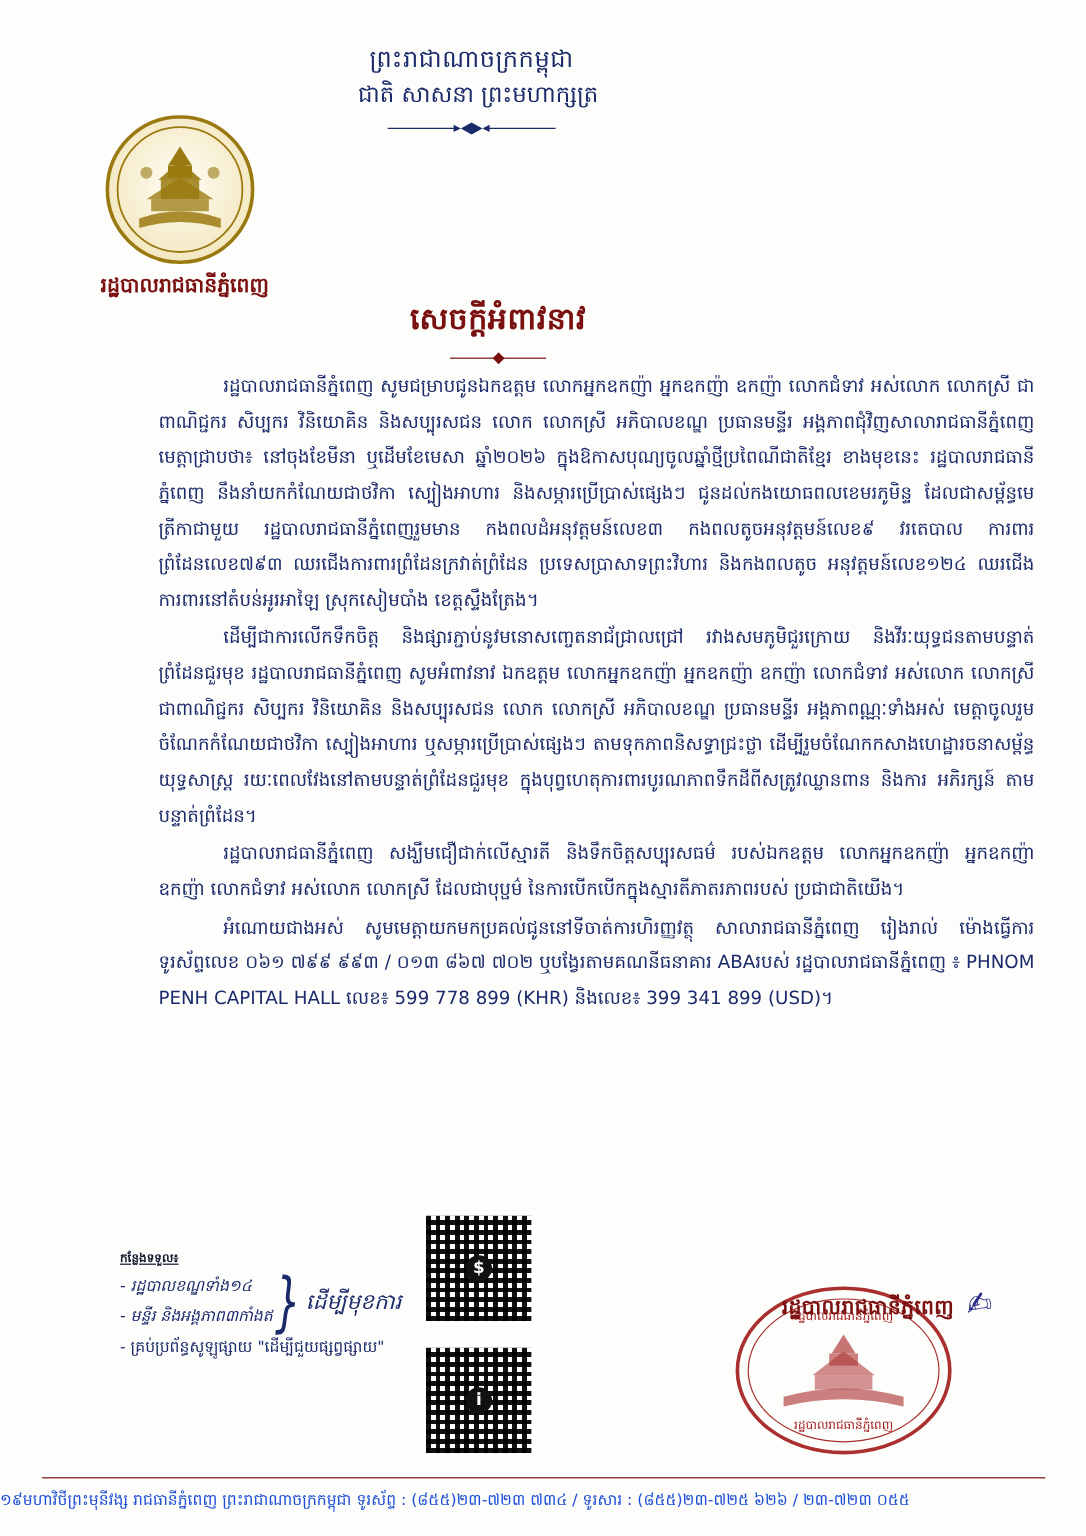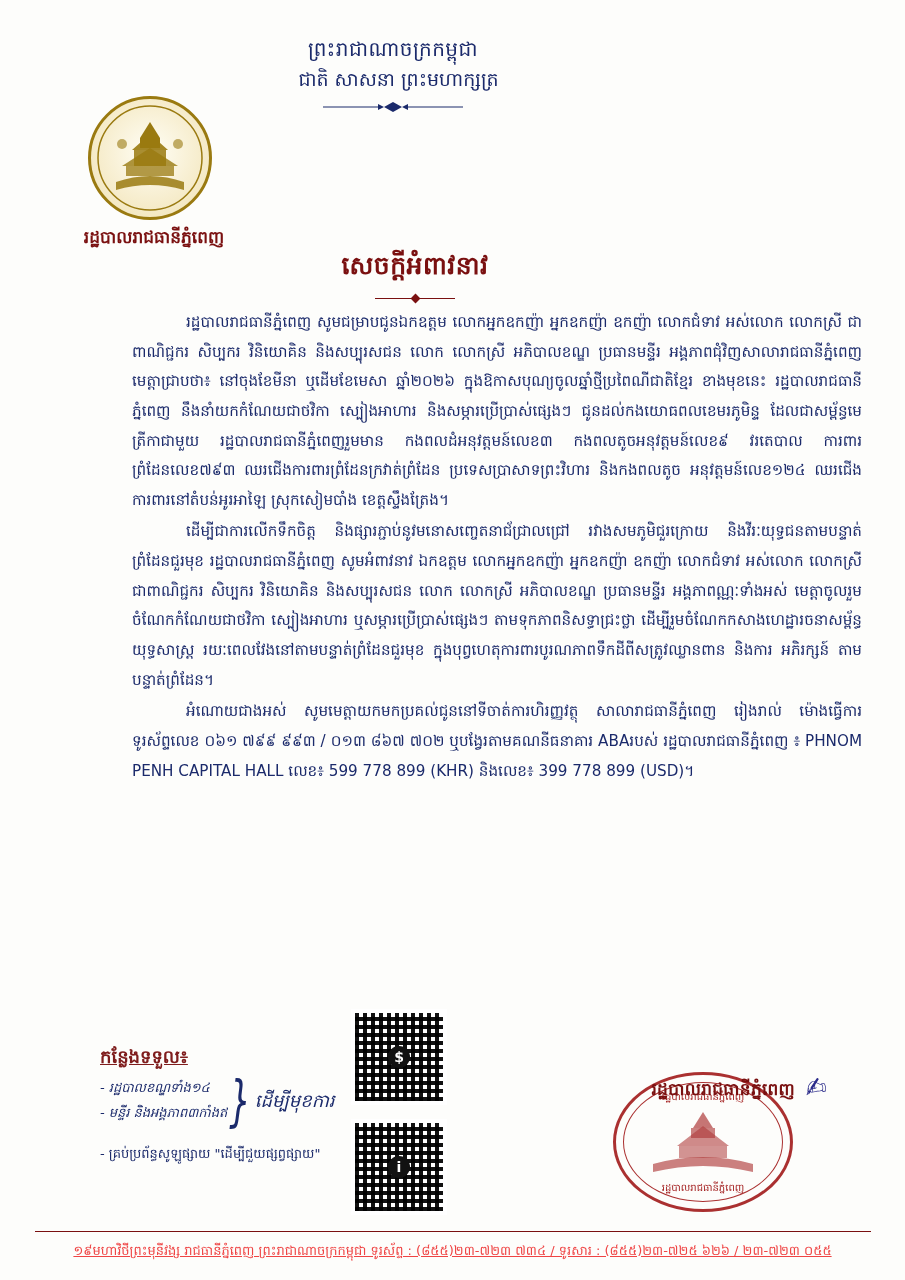--- a/index.html
+++ b/index.html
@@ -151,23 +151,23 @@
   .notes {
     position: absolute;
     left: 100px;
     top: 30px;
     width: 270px;
     font-size: 13px;
     line-height: 1.9;
     color: #1b2a6b;
   }
   .notes .nh {
-    color: #7f1d1d;
-    font-weight: bold;
-    font-size: 18px;
+    color: #0f172a;
+    font-weight: bold;
+    font-size: 10px;
     text-decoration: underline;
     margin-bottom: 2px;
   }
   .notes-rows {
     position: relative;
     display: flex;
     align-items: center;
     font-style: italic;
   }
   .notes-list { flex: 0 0 auto; }
@@ -176,21 +176,21 @@
     line-height: 1;
     color: #1b2a6b;
     margin: 0 4px 0 2px;
     transform: scaleY(1.6);
   }
   .brace-label {
     font-size: 18px;
     color: #1b2a6b;
     white-space: nowrap;
   }
-  .notes .n3 { margin-top: 16px; }
+  .notes .n3 { margin-top: 2px; }
 
   
   .qr {
     position: absolute;
     width: 88px;
     height: 88px;
     background:
       repeating-linear-gradient(90deg, #111 0 4px, #fff 4px 8px),
       repeating-linear-gradient(0deg, #111 0 4px, #fff 4px 8px);
     background-blend-mode: multiply;
@@ -270,23 +270,21 @@
     color: #2b2b8a;
     transform: rotate(-8deg);
   }
 
   
   .footer {
     position: absolute;
     left: 0;
     bottom: 18px;
     width: 905px;
-    text-align: center;
-    color: #ef4444;
-    text-decoration: underline;
+    color: #1d4ed8;
   }
   .footer .divider {
     width: 836px;
     margin: 0 auto 8px;
     border-top: 1.5px solid #7a1010;
   }
   .footer .f1 { font-size: 13px; line-height: 1.7; }
   .footer .f2 { font-size: 14px; line-height: 1.8; }
 </style>
 </head>
@@ -326,21 +324,22 @@
   <div class="govt-label">រដ្ឋបាលរាជធានីភ្នំពេញ</div>
 
   <div class="title">
     <div class="t">សេចក្ដីអំពាវនាវ</div>
     <div class="rule"></div>
   </div>
 
   <div class="body-text">
     <p>រដ្ឋបាលរាជធានីភ្នំពេញ សូមជម្រាបជូនឯកឧត្តម លោកអ្នកឧកញ៉ា អ្នកឧកញ៉ា ឧកញ៉ា លោកជំទាវ អស់លោក លោកស្រី ជាពាណិជ្ជករ សិប្បករ វិនិយោគិន និងសប្បុរសជន លោក លោកស្រី អភិបាលខណ្ឌ ប្រធានមន្ទីរ អង្គភាពជុំវិញសាលារាជធានីភ្នំពេញមេត្តាជ្រាបថា៖ នៅចុងខែមីនា ឬដើមខែមេសា ឆ្នាំ២០២៦ ក្នុងឱកាសបុណ្យចូលឆ្នាំថ្មីប្រពៃណីជាតិខ្មែរ ខាងមុខនេះ រដ្ឋបាលរាជធានីភ្នំពេញ នឹងនាំយកកំណែយជាថវិកា ស្បៀងអាហារ និងសម្ភារប្រើប្រាស់ផ្សេងៗ ជូនដល់កងយោធពលខេមរភូមិន្ទ ដែលជាសម្ព័ន្ធមេត្រីកាជាមួយ រដ្ឋបាលរាជធានីភ្នំពេញរួមមាន កងពលដំអនុវត្តមន៍លេខ៣ កងពលតូចអនុវត្តមន៍លេខ៩ វរតេបាល ការពារព្រំដែនលេខ៧៩៣ ឈរជើងការពារព្រំដែនក្រវាត់ព្រំដែន ប្រទេសប្រាសាទព្រះវិហារ និងកងពលតូច អនុវត្តមន៍លេខ១២៤ ឈរជើងការពារនៅតំបន់អូរអាឡៃ ស្រុកសៀមបាំង ខេត្តស្ទឹងត្រែង។</p>
     <p>ដើម្បីជាការលើកទឹកចិត្ត និងផ្សារភ្ជាប់នូវមនោសញ្ចេតនាជ័ជ្រាលជ្រៅ រវាងសមភូមិជួរក្រោយ និងវីរៈយុទ្ធជនតាមបន្ទាត់ព្រំដែនជួរមុខ រដ្ឋបាលរាជធានីភ្នំពេញ សូមអំពាវនាវ ឯកឧត្តម លោកអ្នកឧកញ៉ា អ្នកឧកញ៉ា ឧកញ៉ា លោកជំទាវ អស់លោក លោកស្រី ជាពាណិជ្ជករ សិប្បករ វិនិយោគិន និងសប្បុរសជន លោក លោកស្រី អភិបាលខណ្ឌ ប្រធានមន្ទីរ អង្គភាពណ្ណៈទាំងអស់ មេត្តាចូលរួមចំណែកកំណែយជាថវិកា ស្បៀងអាហារ ឬសម្ភារប្រើប្រាស់ផ្សេងៗ តាមទុកភាពនិសទ្ធាជ្រះថ្លា ដើម្បីរួមចំណែកកសាងហេដ្ឋារចនាសម្ព័ន្ធយុទ្ធសាស្ត្រ រយៈពេលវែងនៅតាមបន្ទាត់ព្រំដែនជួរមុខ ក្នុងបុព្វហេតុការពារបូរណភាពទឹកដីពីសត្រូវឈ្លានពាន និងការ អភិរក្សន៍ តាមបន្ទាត់ព្រំដែន។</p>
-    <p>អំណោយជាងអស់ សូមមេត្តាយកមកប្រគល់ជូននៅទីចាត់ការហិរញ្ញវត្ថុ សាលារាជធានីភ្នំពេញ រៀងរាល់ ម៉ោងធ្វើការ ទូរស័ព្ទលេខ ០៦១ ៧៩៩ ៩៩៣ / ០១៣ ៨៦៧ ៧០២ ឬបង្វែរតាមគណនីធនាគារ ABAរបស់ រដ្ឋបាលរាជធានីភ្នំពេញ ៖ PHNOM PENH CAPITAL HALL លេខ៖ 599 778 899 (KHR) និងលេខ៖ 399 778 899 (USD)។</p>
+    <p>រដ្ឋបាលរាជធានីភ្នំពេញ សង្ឃឹមជឿជាក់លើស្មារតី និងទឹកចិត្តសប្បុរសធម៌ របស់ឯកឧត្តម លោកអ្នកឧកញ៉ា អ្នកឧកញ៉ា ឧកញ៉ា លោកជំទាវ អស់លោក លោកស្រី ដែលជាបុប្ផម៌ នៃការបើកបើកក្នុងស្មារតីភាតរភាពរបស់ ប្រជាជាតិយើង។</p>
+    <p>អំណោយជាងអស់ សូមមេត្តាយកមកប្រគល់ជូននៅទីចាត់ការហិរញ្ញវត្ថុ សាលារាជធានីភ្នំពេញ រៀងរាល់ ម៉ោងធ្វើការ ទូរស័ព្ទលេខ ០៦១ ៧៩៩ ៩៩៣ / ០១៣ ៨៦៧ ៧០២ ឬបង្វែរតាមគណនីធនាគារ ABAរបស់ រដ្ឋបាលរាជធានីភ្នំពេញ ៖ PHNOM PENH CAPITAL HALL លេខ៖ 599 778 899 (KHR) និងលេខ៖ 399 341 899 (USD)។</p>
   </div>
 
   <div class="lower">
 
     <div class="notes">
       <div class="nh">កន្លែងទទួល៖</div>
       <div class="notes-rows">
         <div class="notes-list">
           <div>- រដ្ឋបាលខណ្ឌទាំង១៤</div>
           <div>- មន្ទីរ និងអង្គភាព៣កាំងឥ</div>

